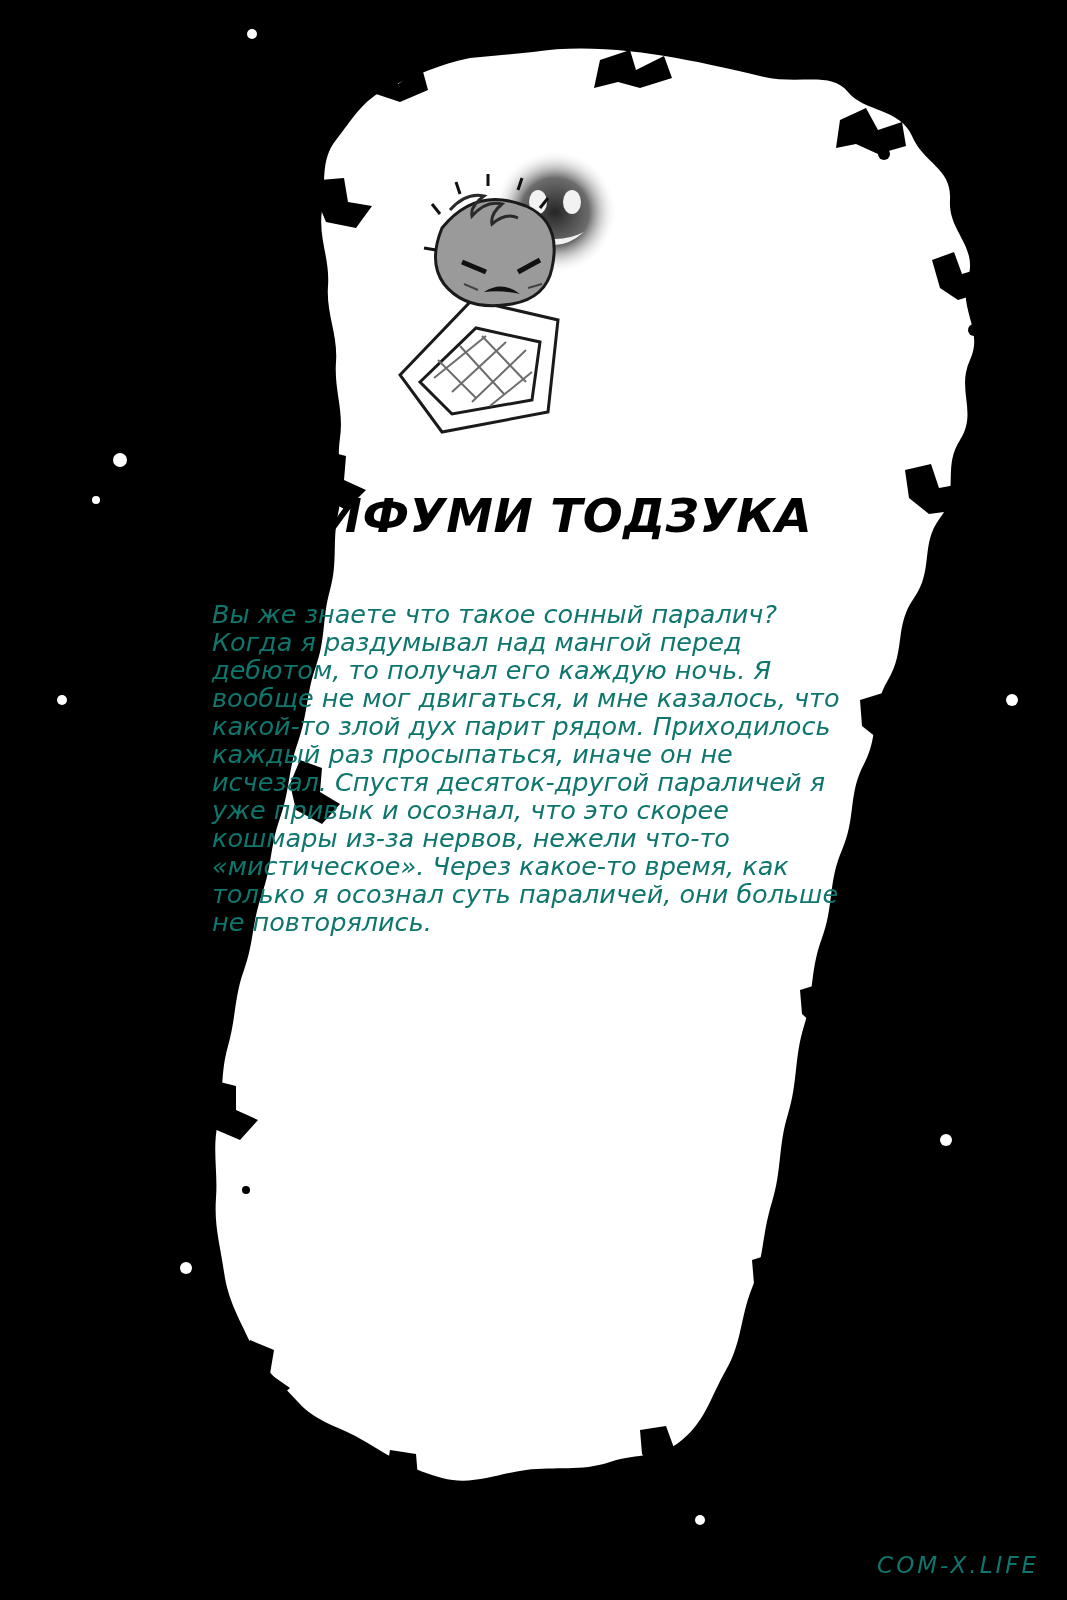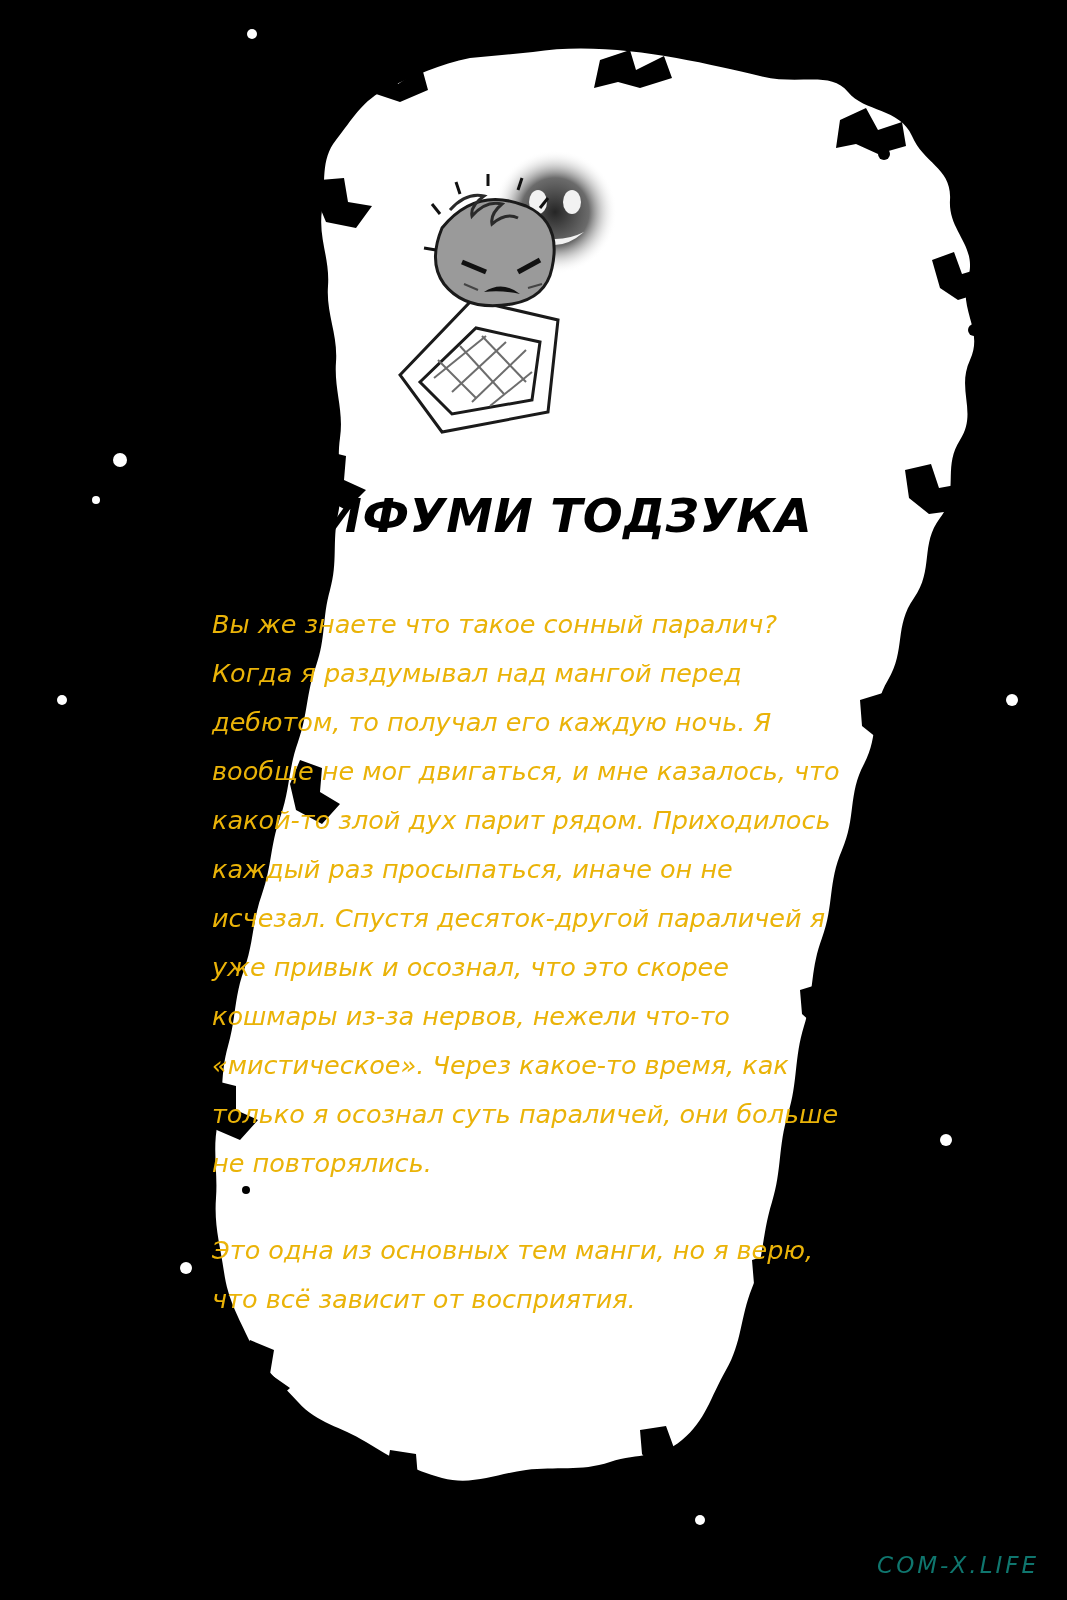--- a/index.html
+++ b/index.html
@@ -66,24 +66,24 @@
     letter-spacing: 0.5px;
     color: #000;
     line-height: 1;
   }
 
   .body-text {
     position: absolute;
     left: 212px;
     top: 600px;
     width: 640px;
-    color: #eab308;
+    color: #0f766e;
     font-family: "DejaVu Sans", sans-serif;
     font-size: 25.5px;
-    line-height: 49px;
+    line-height: 28px;
   }
   .body-text p {
     margin: 0 0 38px 0;
   }
   .body-text p:last-child {
     margin-bottom: 0;
   }
 
   .watermark {
     position: absolute;
@@ -356,18 +356,17 @@
           <path d="M 168 48 l -8 10"></path>
           <path d="M 44 98 l 12 2"></path>
         </g>
       </svg>
     </div>
 
     <div class="title">ЁСИФУМИ ТОДЗУКА</div>
 
     <div class="body-text">
       <p>Вы же знаете что такое сонный паралич? Когда я раздумывал над мангой перед дебютом, то получал его каждую ночь. Я вообще не мог двигаться, и мне казалось, что какой-то злой дух парит рядом. Приходилось каждый раз просыпаться, иначе он не исчезал. Спустя десяток-другой параличей я уже привык и осознал, что это скорее кошмары из-за нервов, нежели что-то «мистическое». Через какое-то время, как только я осознал суть параличей, они больше не повторялись.</p>
-      <p>Это одна из основных тем манги, но я верю, что всё зависит от восприятия.</p>
     </div>
 
     <div class="watermark">COM-X.LIFE</div>
   </div>
 </div>
 
 </body></html>

